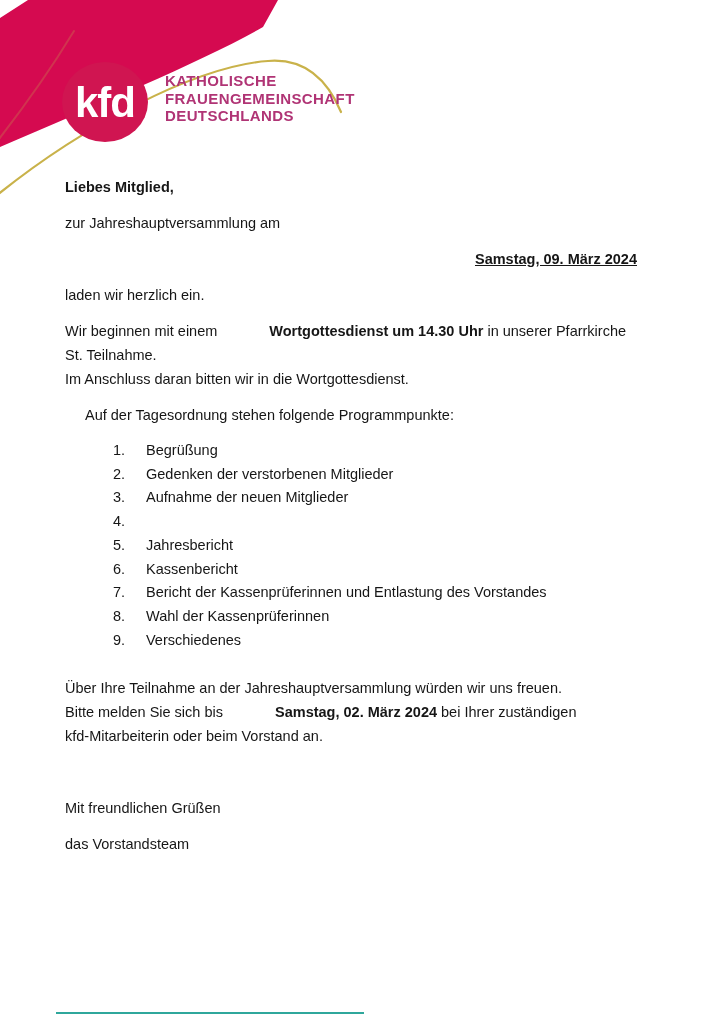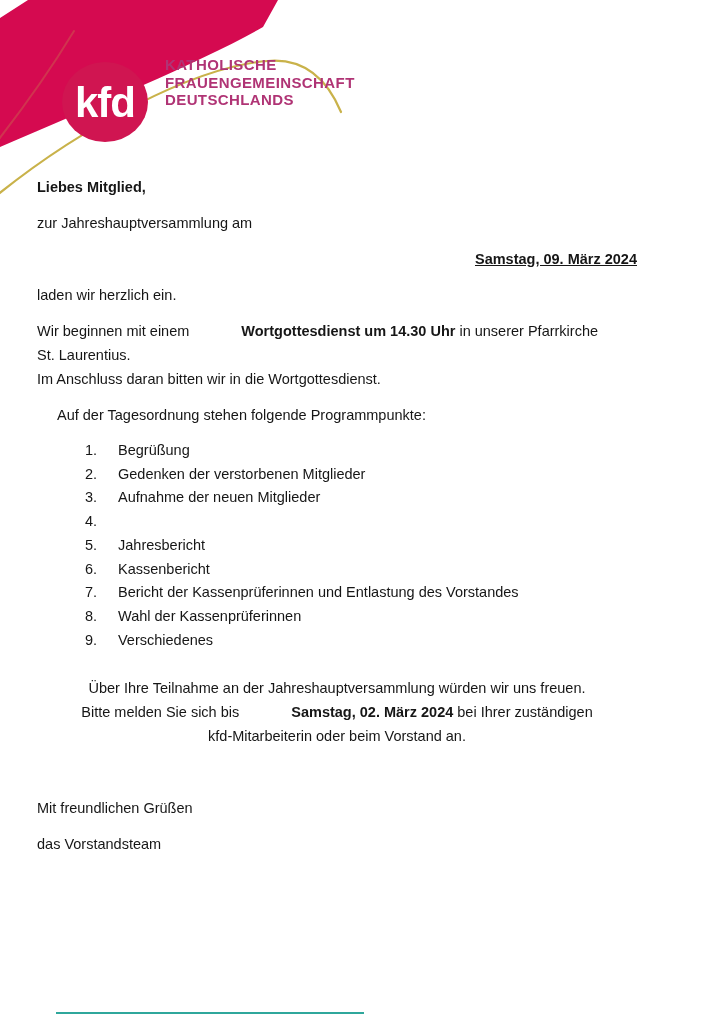--- a/index.html
+++ b/index.html
@@ -8,46 +8,46 @@
     width:720px;height:1020px;
     margin:0 auto;
     background:#ffffff;
     overflow:hidden;
     font-family:"Liberation Sans",sans-serif;
     color:#161616;
   }
   
   .logo-canvas{position:absolute;top:0;left:0;width:720px;height:230px;pointer-events:none;}
   .wordmark{
-    position:absolute;left:165px;top:56px;
+    position:absolute;left:165px;top:72px;
     font-weight:700;font-size:15px;line-height:17.5px;
     letter-spacing:0.4px;color:#b03475;
   }
   
   .content{
     position:absolute;top:0;left:0;right:0;
-    padding:175px 83px 0 37px;
+    padding:175px 83px 0 65px;
     font-size:14.5px;line-height:24px;
   }
   .content p{margin:0 0 12px 0;}
   .bold{font-weight:700;margin-left:48px;}
   .date-line{
     text-align:right;
     font-weight:700;
     text-decoration:underline;
   }
   .agenda-heading{text-indent:20px;}
   .agenda-list{margin:0;padding:0;list-style:none;}
   .agenda-item{
     display:flex;
     margin-left:48px;
     line-height:23.7px;
   }
   .agenda-num{flex:0 0 33px;}
-  .rsvp{margin-top:24px !important;text-align:center;}
+  .rsvp{margin-top:24px !important;}
   .closing{margin-top:48px !important;}
   .signature{margin-top:7px !important;}
   
   .footer-line{
     position:absolute;
     left:56px;top:1012px;
     width:308px;height:2px;
     background:#2fa79c;
   }
 </style>
@@ -77,21 +77,21 @@
   <div class="content">
 
     <p class="bold">Liebes Mitglied,</p>
 
     <p>zur Jahreshauptversammlung am</p>
 
     <p class="date-line">Samstag, 09. März 2024</p>
 
     <p>laden wir herzlich ein.</p>
 
-    <p><span>Wir beginnen mit einem </span><span class="bold">Wortgottesdienst um 14.30 Uhr</span><span> in unserer Pfarrkirche</span><br><span>St. Laurentius.</span><br><span>Im Anschluss daran bitten wir in die Wortgottesdienst.</span></p>
+    <p><span>Wir beginnen mit einem </span><span class="bold">Wortgottesdienst um 14.30 Uhr</span><span> in unserer Pfarrkirche</span><br><span>St. Teilnahme.</span><br><span>Im Anschluss daran bitten wir in die Wortgottesdienst.</span></p>
 
     <p class="agenda-heading">Auf der Tagesordnung stehen folgende Programmpunkte:</p>
 
     <ul class="agenda-list">
       <li class="agenda-item">
           <span class="agenda-num">1.</span>
           <span>Begrüßung</span>
         </li>
       <li class="agenda-item">
           <span class="agenda-num">2.</span>

